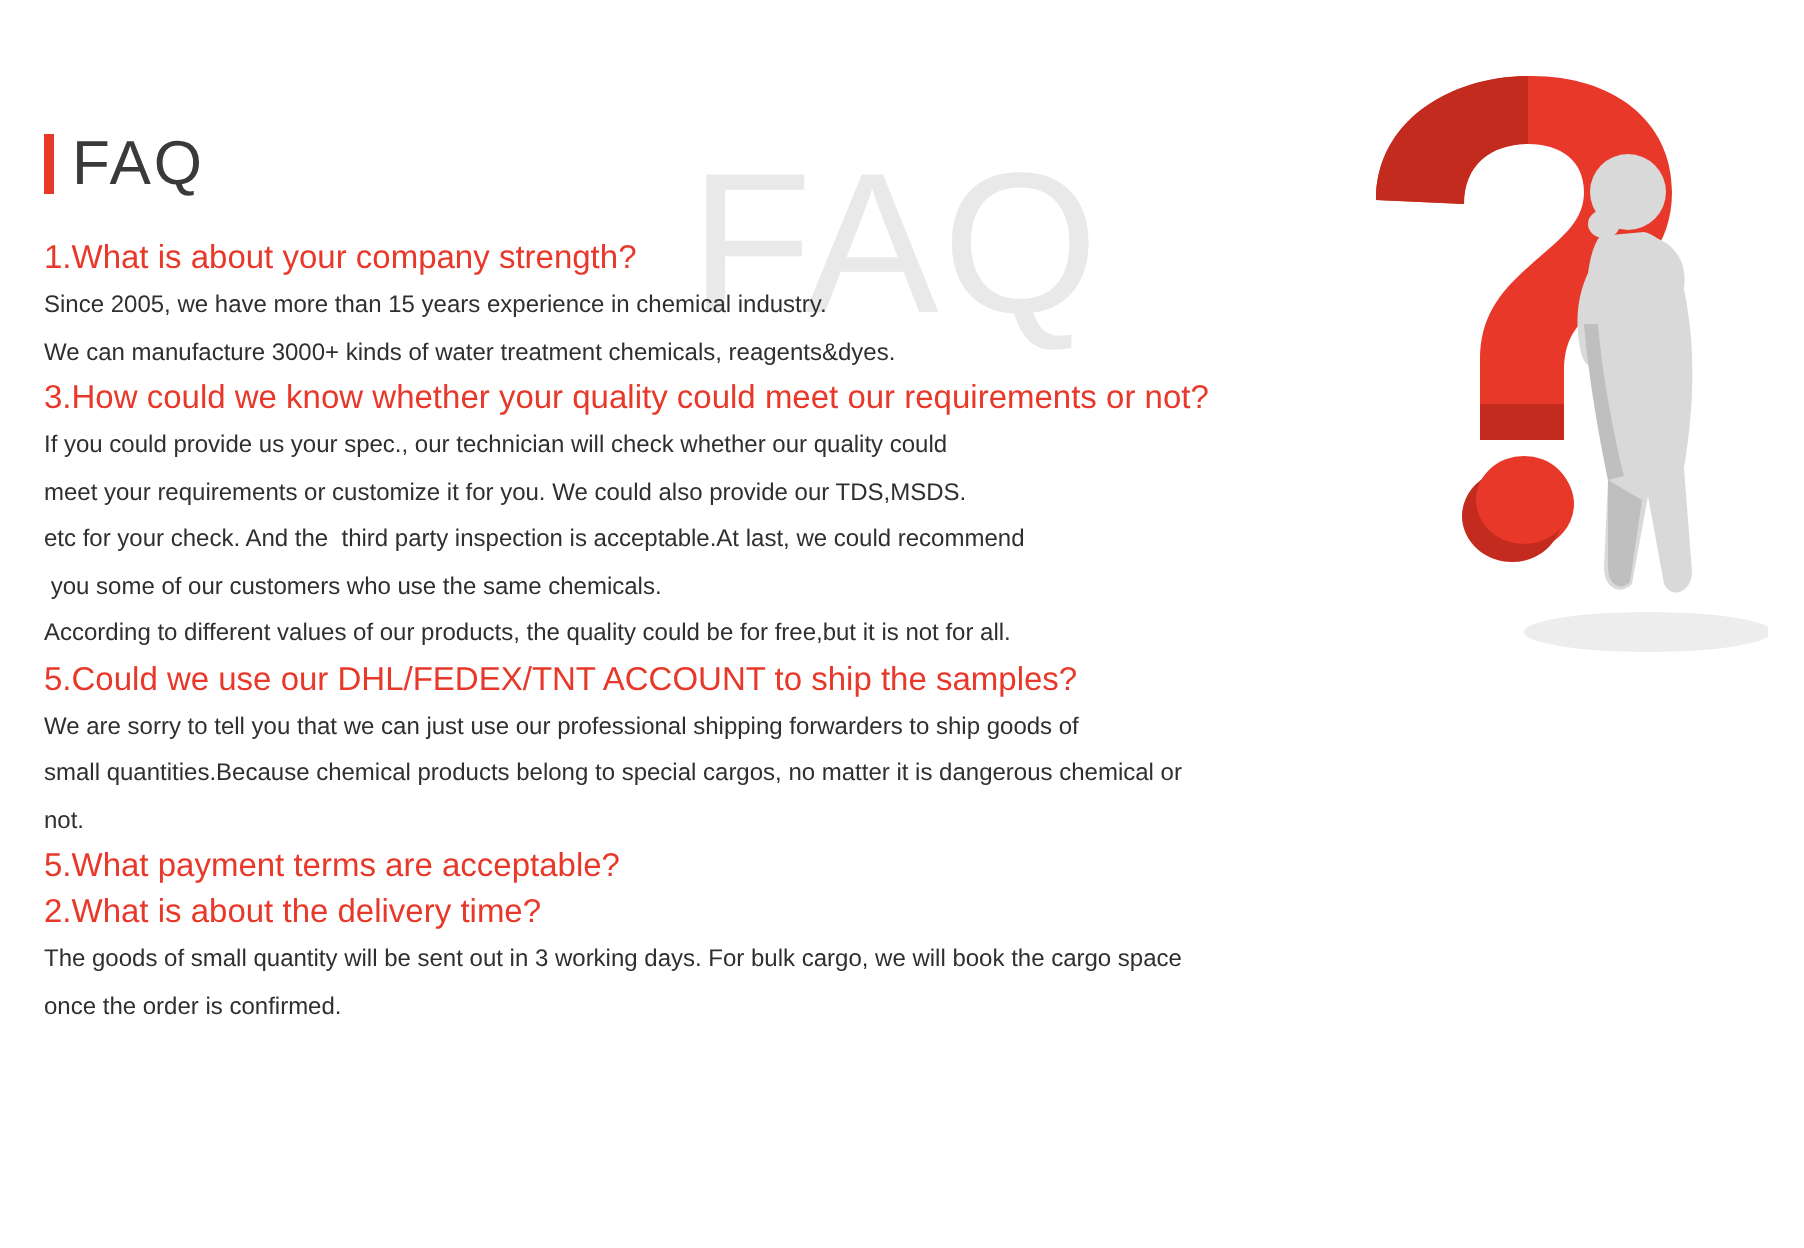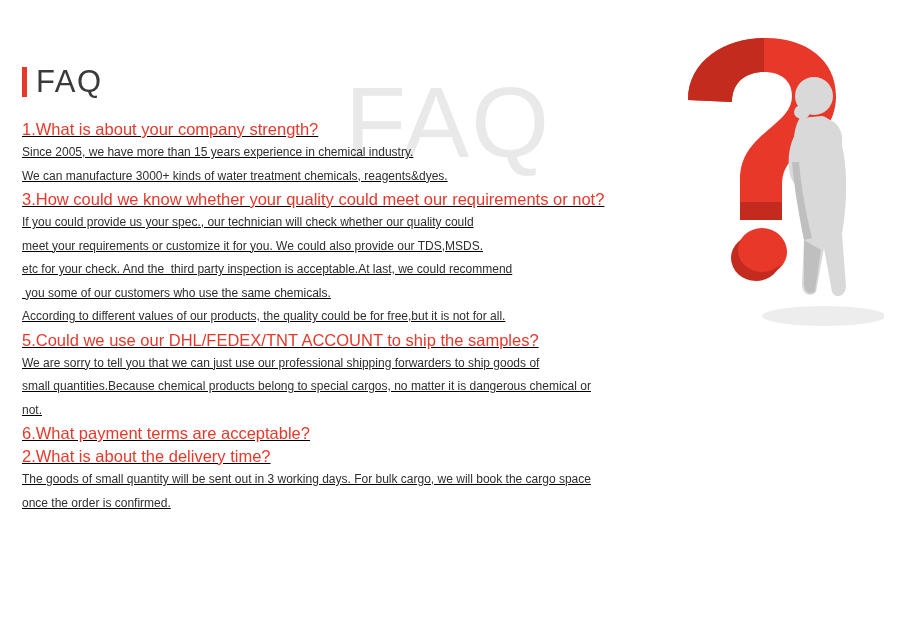--- a/index.html
+++ b/index.html
@@ -62,21 +62,20 @@
   
   .content {
     position: absolute;
     left: 22px;
     top: 118px;
     width: 860px;
     z-index: 2;
   }
   .qa-block {
     margin-bottom: 0px;
-    text-decoration: underline;
   }
   .question {
     color: #e8382a;
     font-size: 16.5px;
     line-height: 23px;
     white-space: nowrap;
   }
   .answer {
     color: #2f2f2f;
     font-size: 12px;
@@ -164,21 +163,21 @@
     </div>
 
     <div class="qa-block">
       <div class="question">5.Could we use our DHL/FEDEX/TNT ACCOUNT to ship the samples?</div>
       <div class="answer">We are sorry to tell you that we can just use our professional shipping forwarders to ship goods of
 small quantities.Because chemical products belong to special cargos, no matter it is dangerous chemical or
 not.</div>
     </div>
 
     <div class="qa-block">
-      <div class="question">6.What payment terms are acceptable?</div>
+      <div class="question">5.What payment terms are acceptable?</div>
     </div>
 
     <div class="qa-block">
       <div class="question">2.What is about the delivery time?</div>
       <div class="answer">The goods of small quantity will be sent out in 3 working days. For bulk cargo, we will book the cargo space
 once the order is confirmed.</div>
     </div>
 
   </div>
 </div>

